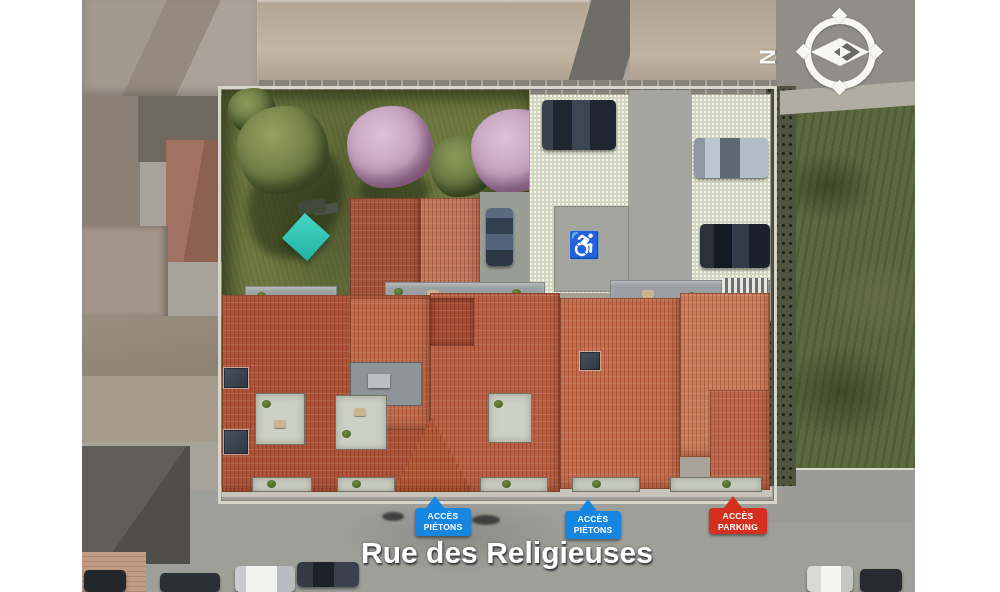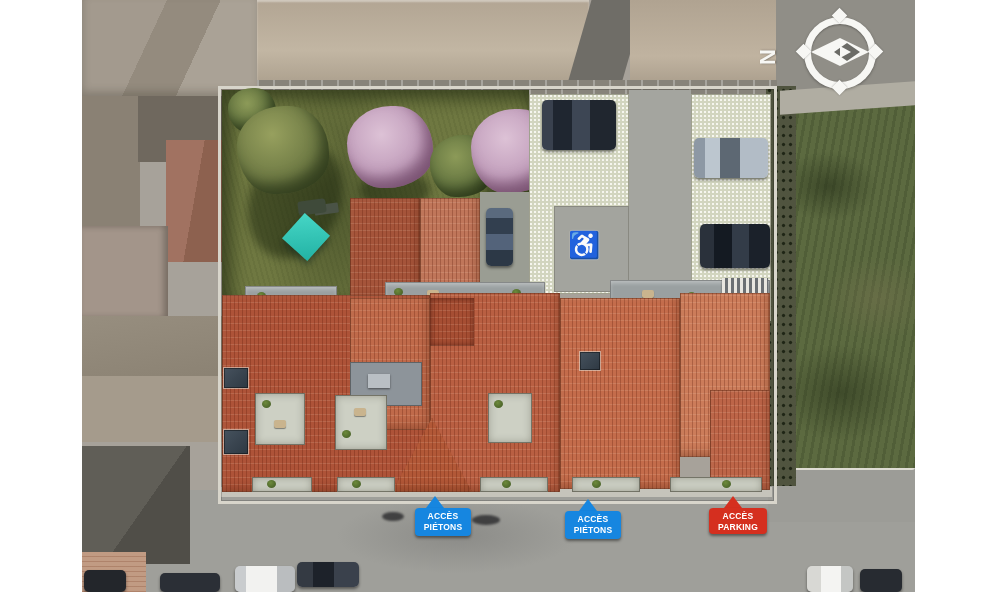--- a/index.html
+++ b/index.html
@@ -201,15 +201,16 @@
       <div>ACCÈS</div>
       <div>PIÉTONS</div>
     </div>
 
     <div class="abs sign-arrow arrow-red" style="left:642px;top:496px;width:18px;height:12px;"></div>
     <div class="abs sign sign-red" style="left:627px;top:508px;width:58px;height:23px;">
       <div>ACCÈS</div>
       <div>PARKING</div>
     </div>
 
+    <div class="abs street-label" style="left:275px;top:536px;width:300px;">Rue des Religieuses</div>
 
   </div>
 </div>
 
 </body></html>

